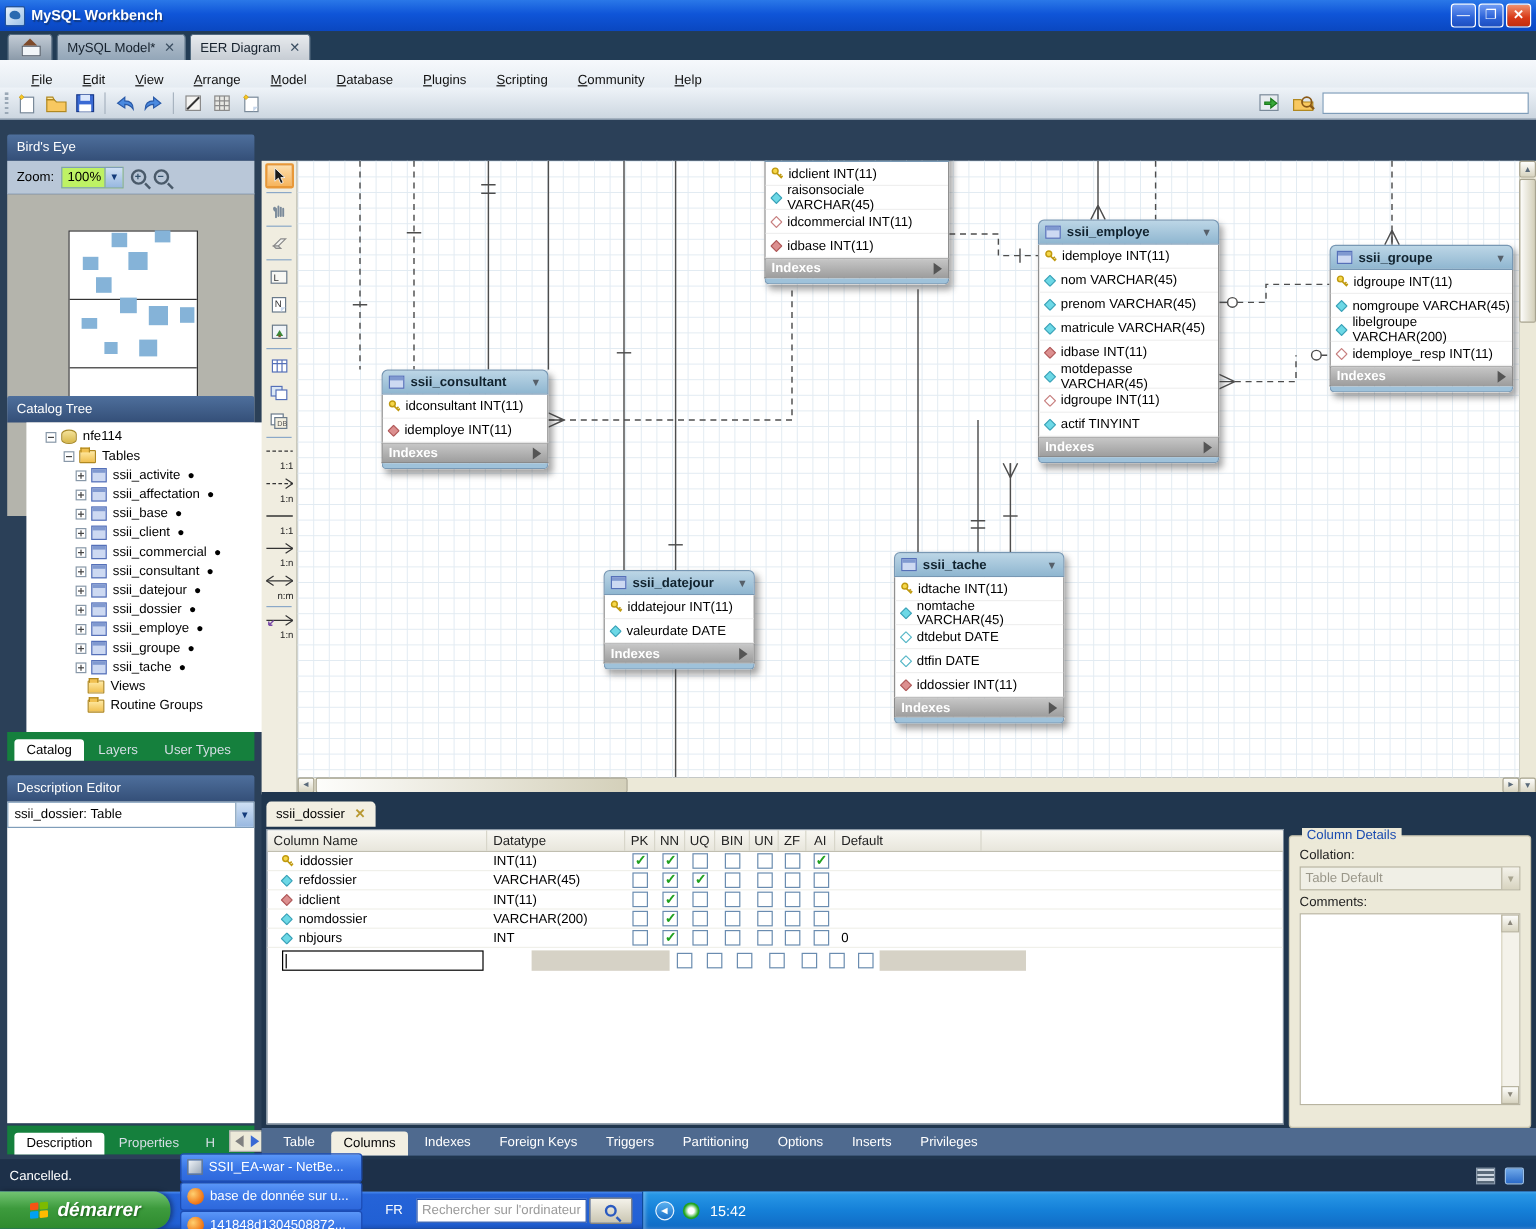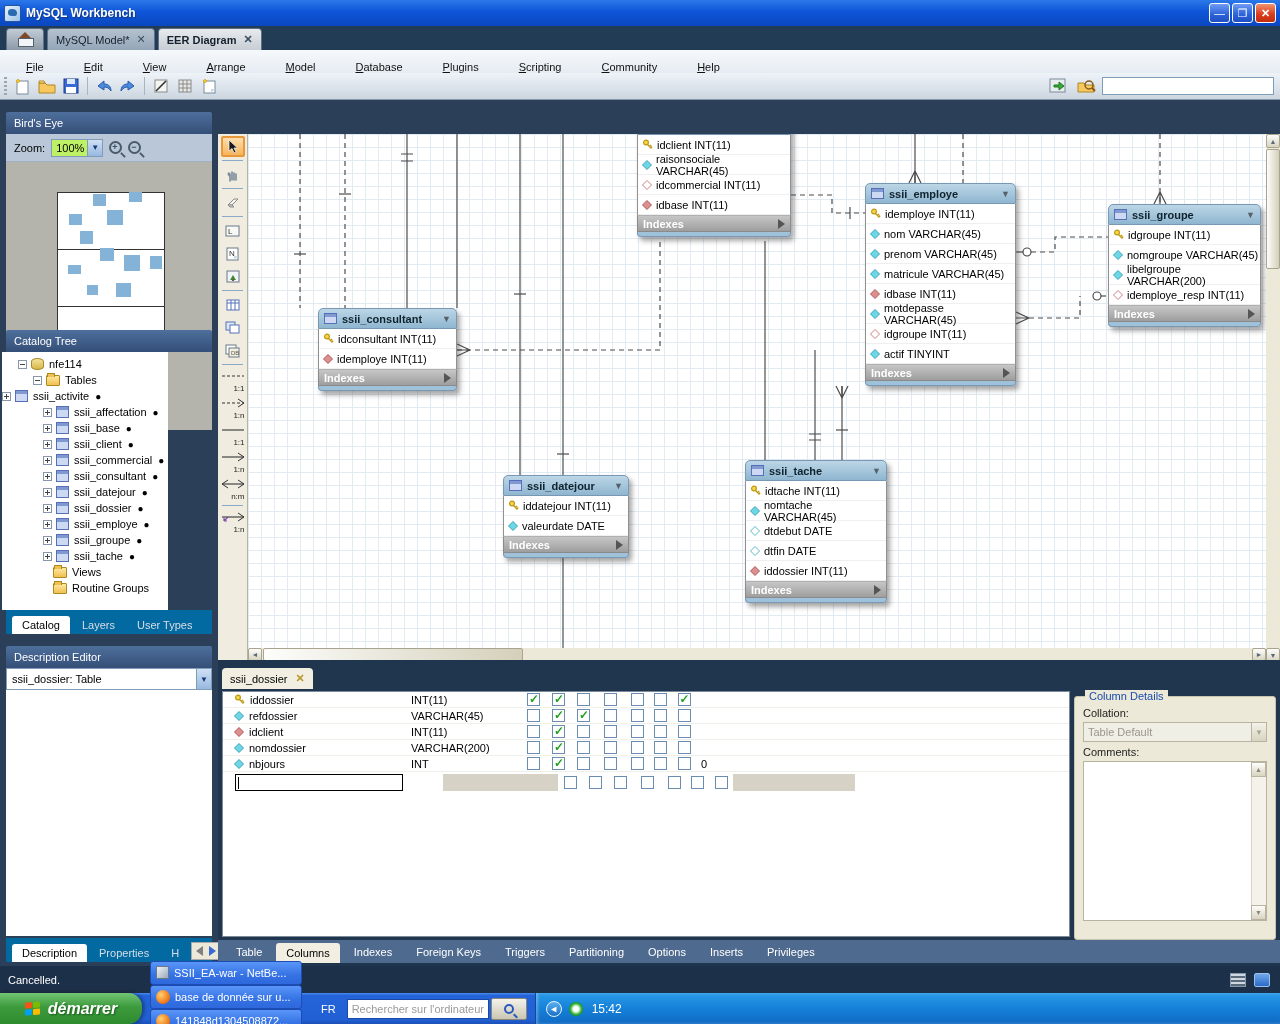--- a/index.html
+++ b/index.html
@@ -22,29 +22,29 @@
   .win-btn.close{background:linear-gradient(180deg,#f0926f,#d83a18 60%,#c22e10);font-weight:bold;}
 
   
   #tabrow{position:absolute;left:0;top:26px;width:1280px;height:24px;background:#223c55;
     display:flex;align-items:flex-end;padding-left:6px;}
   .doc-tab{height:22px;display:flex;align-items:center;padding:0 8px;margin-right:3px;
     border:1px solid #5a7186;border-bottom:none;border-radius:4px 4px 0 0;color:#15202c;}
   .doc-tab .x{margin-left:7px;color:#3c4f62;font-size:11px;}
   #tab-home{width:38px;justify-content:center;background:linear-gradient(180deg,#c3ccd6,#8b9aa9);}
   #tab-model{background:linear-gradient(180deg,#b5c2cf,#93a6b8);}
-  #tab-eer{background:linear-gradient(180deg,#e8ebee,#c7cdd4);font-weight:bold;}
+  #tab-eer{background:linear-gradient(180deg,#e8ebee,#c7cdd4);}
   .home-glyph{width:14px;height:11px;position:relative;}
   .home-glyph:before{content:"";position:absolute;left:0;top:4px;width:14px;height:7px;background:#f2f5f8;border:1px solid #55606c;}
   .home-glyph:after{content:"";position:absolute;left:1px;top:-2px;border-left:6px solid transparent;border-right:6px solid transparent;border-bottom:6px solid #7e4a2a;}
 
   
   #menubar{position:absolute;left:0;top:50px;width:1280px;height:35px;
     background:linear-gradient(180deg,#f6f9fc,#dde5ed);border-bottom:1px solid #b6c2cf;
-    display:flex;align-items:center;padding-left:14px;gap:16px;text-align:center;}
+    display:flex;align-items:center;padding-left:14px;gap:1px;text-align:center;}
   .menu-item{padding:3px 12px 3px 12px;color:#111;}
   .menu-item u{text-decoration:underline;}
 
   
   #toolbar{position:absolute;left:0;top:73px;width:1280px;height:27px;
     background:linear-gradient(180deg,#eef3f8,#ccd6e0);border-bottom:1px solid #8898aa;
     display:flex;align-items:center;padding-left:4px;}
   .grip{width:5px;height:18px;margin-right:4px;
     background:repeating-linear-gradient(180deg,#9aa8b6 0 2px,transparent 2px 4px);width:3px;}
   .tb-ico{width:22px;height:20px;margin:0 1px;display:flex;align-items:center;justify-content:center;}
@@ -69,34 +69,34 @@
   .mag{width:13px;height:13px;border:2px solid #4a5a6a;border-radius:50%;position:relative;display:inline-block;}
   .mag:after{content:"";position:absolute;width:6px;height:2px;background:#4a5a6a;transform:rotate(45deg);left:9px;top:11px;}
   .mag .sign{position:absolute;left:1px;top:-1px;font-size:9px;color:#33506a;font-weight:bold;}
   #minimap{position:absolute;left:6px;top:62px;width:206px;height:268px;background:#b4b4ac;}
   #mm-page{position:absolute;left:51px;top:30px;width:108px;height:150px;background:#fff;border:1px solid #333;}
   .mm-div{position:absolute;left:0;width:100%;height:1px;background:#333;}
   .mm-box{position:absolute;background:#85b3d8;}
 
   
   #catalog-header{top:230px;}
-  #tree{position:absolute;left:2px;top:252px;width:166px;height:258px;background:#fff;overflow:hidden;padding-top:4px;}
+  #tree{position:absolute;left:22px;top:252px;width:206px;height:258px;background:#fff;overflow:hidden;padding-top:4px;}
   .tree-row{height:16px;display:flex;align-items:center;white-space:nowrap;color:#000;}
   .expander{width:9px;height:9px;border:1px solid #8898a8;background:#fff;position:relative;margin-right:4px;flex:none;}
   .expander:before,.expander:after{content:"";position:absolute;background:#444;}
   .expander:before{left:1px;top:3px;width:5px;height:1px;}
   .expander.plus:after{left:3px;top:1px;width:1px;height:5px;}
   .db-ico{width:13px;height:12px;background:linear-gradient(180deg,#f4e29a,#d8b84a);border:1px solid #a88a28;border-radius:50%/30%;margin-right:5px;flex:none;}
   .folder-ico{width:14px;height:11px;background:linear-gradient(180deg,#ffe9a2,#f0c050);border:1px solid #b08820;border-radius:1px;position:relative;margin-right:5px;flex:none;}
   .folder-ico:before{content:"";position:absolute;left:0;top:-3px;width:6px;height:3px;background:#f0c050;border:1px solid #b08820;border-bottom:none;}
   .table-ico{width:13px;height:12px;border:1px solid #5570b8;background:linear-gradient(180deg,#dfe8fa,#aabcе8);margin-right:5px;flex:none;position:relative;background:#cdd9f2;}
   .table-ico:before{content:"";position:absolute;left:0;top:0;width:100%;height:3px;background:#8099d0;}
   .bullet{margin-left:6px;font-size:10px;}
 
-  .side-tabs{position:absolute;left:6px;width:206px;height:24px;background:#0369a1;display:flex;align-items:flex-end;padding-left:6px;gap:2px;}
+  .side-tabs{position:absolute;left:6px;width:206px;height:24px;background:#15803d;display:flex;align-items:flex-end;padding-left:6px;gap:2px;}
   .side-tab{padding:3px 10px;color:#d7dee6;border-radius:3px 3px 0 0;}
   .side-tab.active{background:#fff;color:#000;}
 
   
   #desced-header{top:546px;}
   #desced-combo{position:absolute;left:6px;top:568px;width:206px;height:22px;background:#fff;border:1px solid #7f9db9;display:flex;align-items:center;}
   #desced-combo span{flex:1;padding-left:5px;}
   #desced-body{position:absolute;left:6px;top:590px;width:206px;height:246px;background:#fff;}
   #desc-tabs{top:838px;}
   .tab-arrows{margin-left:auto;margin-right:4px;display:flex;background:#ece9d8;border:1px solid #aaa;height:18px;align-items:center;padding:0 4px;gap:6px;margin-bottom:2px;}
@@ -368,21 +368,21 @@
       <div class="tree-row" style="padding-left: 16px;">
         <span class="expander"></span>
         <span class="db-ico"></span>
         <span>nfe114</span>
       </div>
       <div class="tree-row" style="padding-left: 31px;">
         <span class="expander"></span>
         <span class="folder-ico"></span>
         <span>Tables</span>
       </div>
-      <div class="tree-row" style="">
+      <div class="tree-row" style="padding-left: 41px;">
         <span class="expander plus"></span>
         <span class="table-ico"></span>
         <span>ssii_activite</span>
         <span class="bullet">●</span>
       </div>
       <div class="tree-row" style="padding-left: 41px;">
         <span class="expander plus"></span>
         <span class="table-ico"></span>
         <span>ssii_affectation</span>
         <span class="bullet">●</span>
@@ -918,20 +918,33 @@
   </div>
 
   <div id="editor">
     <div id="ed-tabstrip">
       <div id="ed-tab">
         <span>ssii_dossier</span>
         <span class="x">✕</span>
       </div>
     </div>
     <div id="grid">
+      <div id="grid-header">
+          <div class="gh" style="width: 183px;">Column Name</div>
+          <div class="gh" style="width: 115px;">Datatype</div>
+          <div class="gh" style="width: 25px; justify-content: center; padding-left: 0px;">PK</div>
+          <div class="gh" style="width: 25px; justify-content: center; padding-left: 0px;">NN</div>
+          <div class="gh" style="width: 25px; justify-content: center; padding-left: 0px;">UQ</div>
+          <div class="gh" style="width: 29px; justify-content: center; padding-left: 0px;">BIN</div>
+          <div class="gh" style="width: 24px; justify-content: center; padding-left: 0px;">UN</div>
+          <div class="gh" style="width: 23px; justify-content: center; padding-left: 0px;">ZF</div>
+          <div class="gh" style="width: 24px; justify-content: center; padding-left: 0px;">AI</div>
+          <div class="gh" style="width: 122px;">Default</div>
+          <div class="gh" style="flex: 1 1 0%; border-right: none;"></div>
+        </div>
       <div id="grid-rows">
           <div class="grid-row">
             <div class="gc name" style="width:183px;">
               <span class="ci">
                 <svg width="11" height="11">
                   <circle cx="4" cy="3.5" r="2.4" fill="#f6d74a" stroke="#c09a10" stroke-width="1.2"></circle>
                   <path d="M5.5 5.5 L9.5 9.5 M7.5 7.5 l1.6 -1.4 M8.8 8.8 l1.4 -1.2" stroke="#c09a10" stroke-width="1.4" fill="none"></path>
                 </svg>
               </span>
               <span>iddossier</span>

